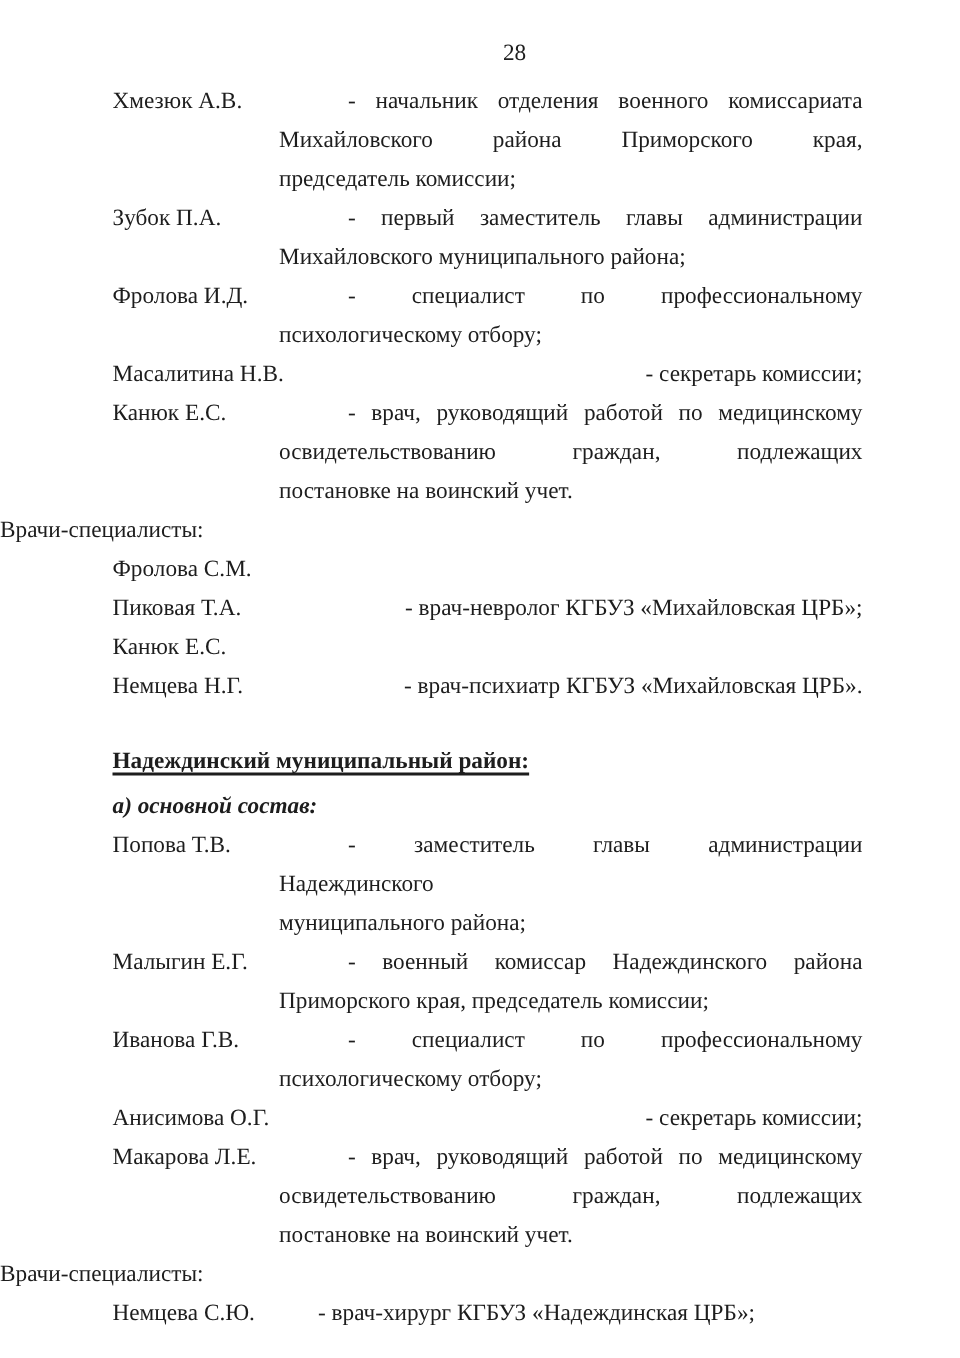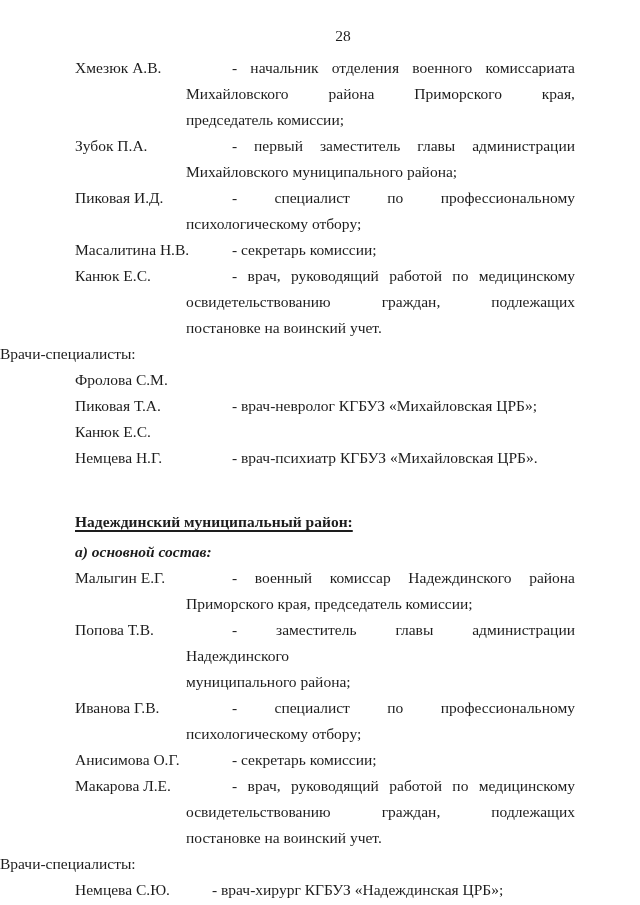--- a/index.html
+++ b/index.html
@@ -21,27 +21,27 @@
   }
   .content { margin-top: 6px; }
   .row {
     display: grid;
     grid-template-columns: 111px 389px;
     margin-left: 75px;
   }
   .name { white-space: nowrap; }
   .desc { width: 389px; }
   .dl {}                                 
-  .dl.f  { text-indent: 46px; }          
+  .dl.f  { text-indent: 46px; text-align: right; }          
   .dl.f2 { text-indent: 26px; }          
   .dl.j  { text-align: justify; text-align-last: justify; } 
   .label { }
   .heading {
     margin-left: 75px;
-    margin-top: 38px;
+    margin-top: 24px;
     font-weight: bold;
     text-decoration: underline;
     text-decoration-thickness: 1.5px;
     text-underline-offset: 3px;
   }
   .subheading {
     margin-left: 75px;
     margin-top: 4px;
     font-weight: bold;
     font-style: italic;
@@ -67,21 +67,21 @@
 
     <div class="row">
       <div class="name">Зубок П.А.</div>
       <div class="desc">
         <div class="dl f j">- первый заместитель главы администрации</div>
         <div class="dl">Михайловского муниципального района;</div>
       </div>
     </div>
 
     <div class="row">
-      <div class="name">Пиковая И.Д.</div>
+      <div class="name">Фролова И.Д.</div>
       <div class="desc">
         <div class="dl f j">- специалист по профессиональному</div>
         <div class="dl">психологическому отбору;</div>
       </div>
     </div>
 
     <div class="row">
       <div class="name">Масалитина Н.В.</div>
       <div class="desc">
         <div class="dl f">- секретарь комиссии;</div>
@@ -118,32 +118,32 @@
       <div class="name">Немцева Н.Г.</div>
       <div class="desc">
         <div class="dl f">- врач-психиатр КГБУЗ «Михайловская ЦРБ».</div>
       </div>
     </div>
 
     <div class="heading">Надеждинский муниципальный район:</div>
     <div class="subheading">а) основной состав:</div>
 
     <div class="row">
+      <div class="name">Попова Т.В.</div>
+      <div class="desc">
+        <div class="dl f j">- заместитель главы администрации Надеждинского</div>
+        <div class="dl">муниципального района;</div>
+      </div>
+    </div>
+
+    <div class="row">
       <div class="name">Малыгин Е.Г.</div>
       <div class="desc">
         <div class="dl f j">- военный комиссар Надеждинского района</div>
         <div class="dl">Приморского края, председатель комиссии;</div>
-      </div>
-    </div>
-
-    <div class="row">
-      <div class="name">Попова Т.В.</div>
-      <div class="desc">
-        <div class="dl f j">- заместитель главы администрации Надеждинского</div>
-        <div class="dl">муниципального района;</div>
       </div>
     </div>
 
     <div class="row">
       <div class="name">Иванова Г.В.</div>
       <div class="desc">
         <div class="dl f j">- специалист по профессиональному</div>
         <div class="dl">психологическому отбору;</div>
       </div>
     </div>

